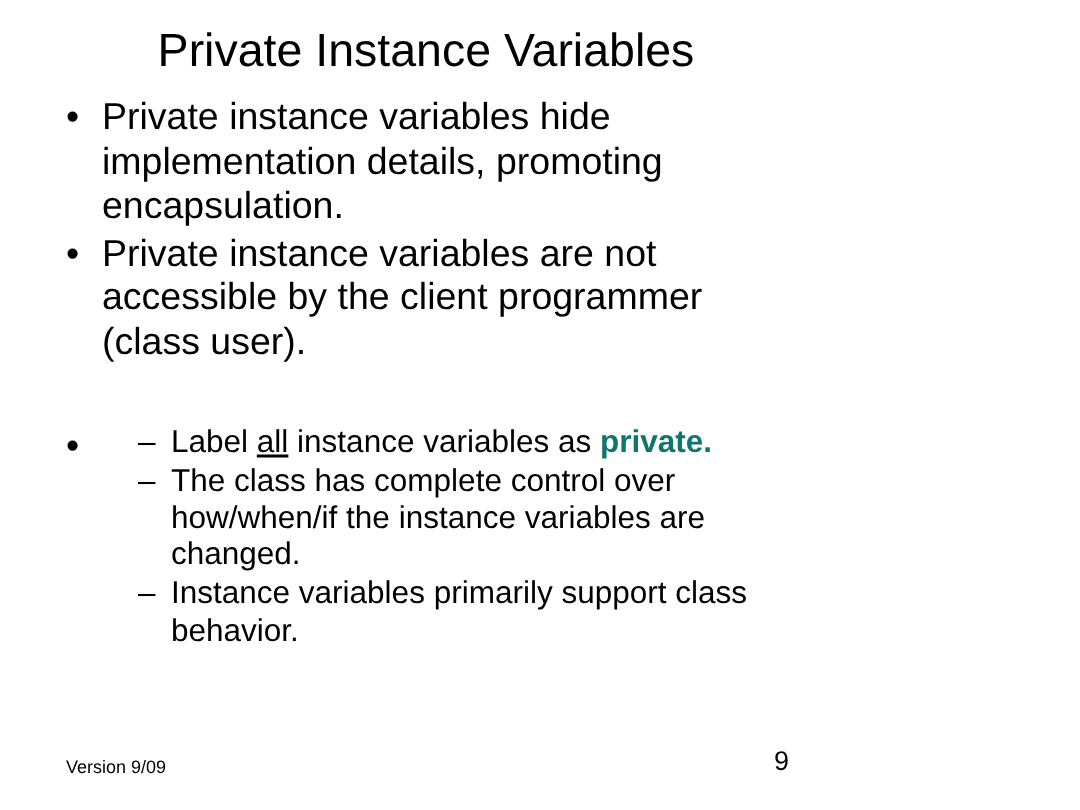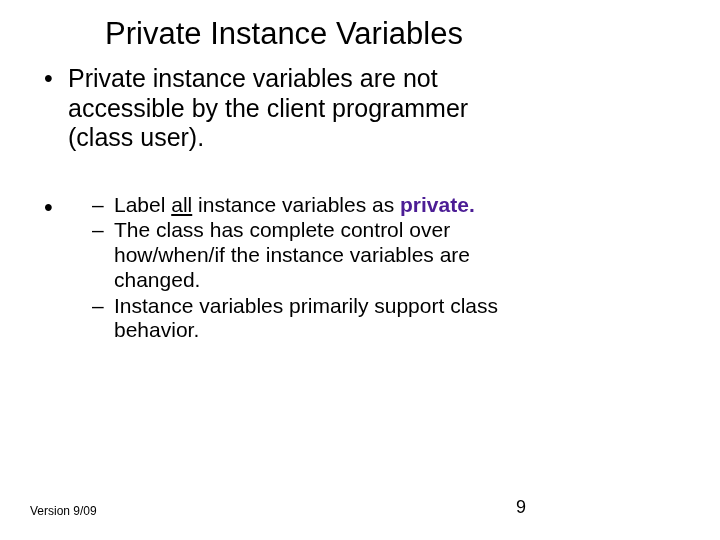--- a/index.html
+++ b/index.html
@@ -61,44 +61,45 @@
     content: "–";
     position: absolute;
     left: 0;
     top: 0;
   }
   .underline {
     text-decoration: underline;
     text-align: center;
   }
   .kw {
-    color: #4c1d95;
+    color: #0f766e;
     font-weight: bold;
   }
   .footer-left {
     position: absolute;
-    left: 30px;
+    left: 44px;
     bottom: 22px;
     font-size: 12px;
   }
   .footer-right {
     position: absolute;
     right: 42px;
     bottom: 22px;
     font-size: 18px;
   }
 </style>
 </head>
 <body>
 
 <div class="slide">
 
   <div class="title">Private Instance Variables</div>
 
   <ul class="level1">
+    <li><span>Private instance variables hide implementation details, promoting encapsulation.</span></li>
     <li><span>Private instance variables are not accessible by the client programmer (class user).</span></li>
   </ul>
 
   <div class="gap"></div>
 
   <ul class="level1">
     <li>
       <ul class="level2">
         <li><span>Label </span><span class="underline">all</span><span> instance variables as </span><span class="kw">private.</span></li>
         <li><span>The class has complete control over how/when/if the instance variables are changed.</span></li>

